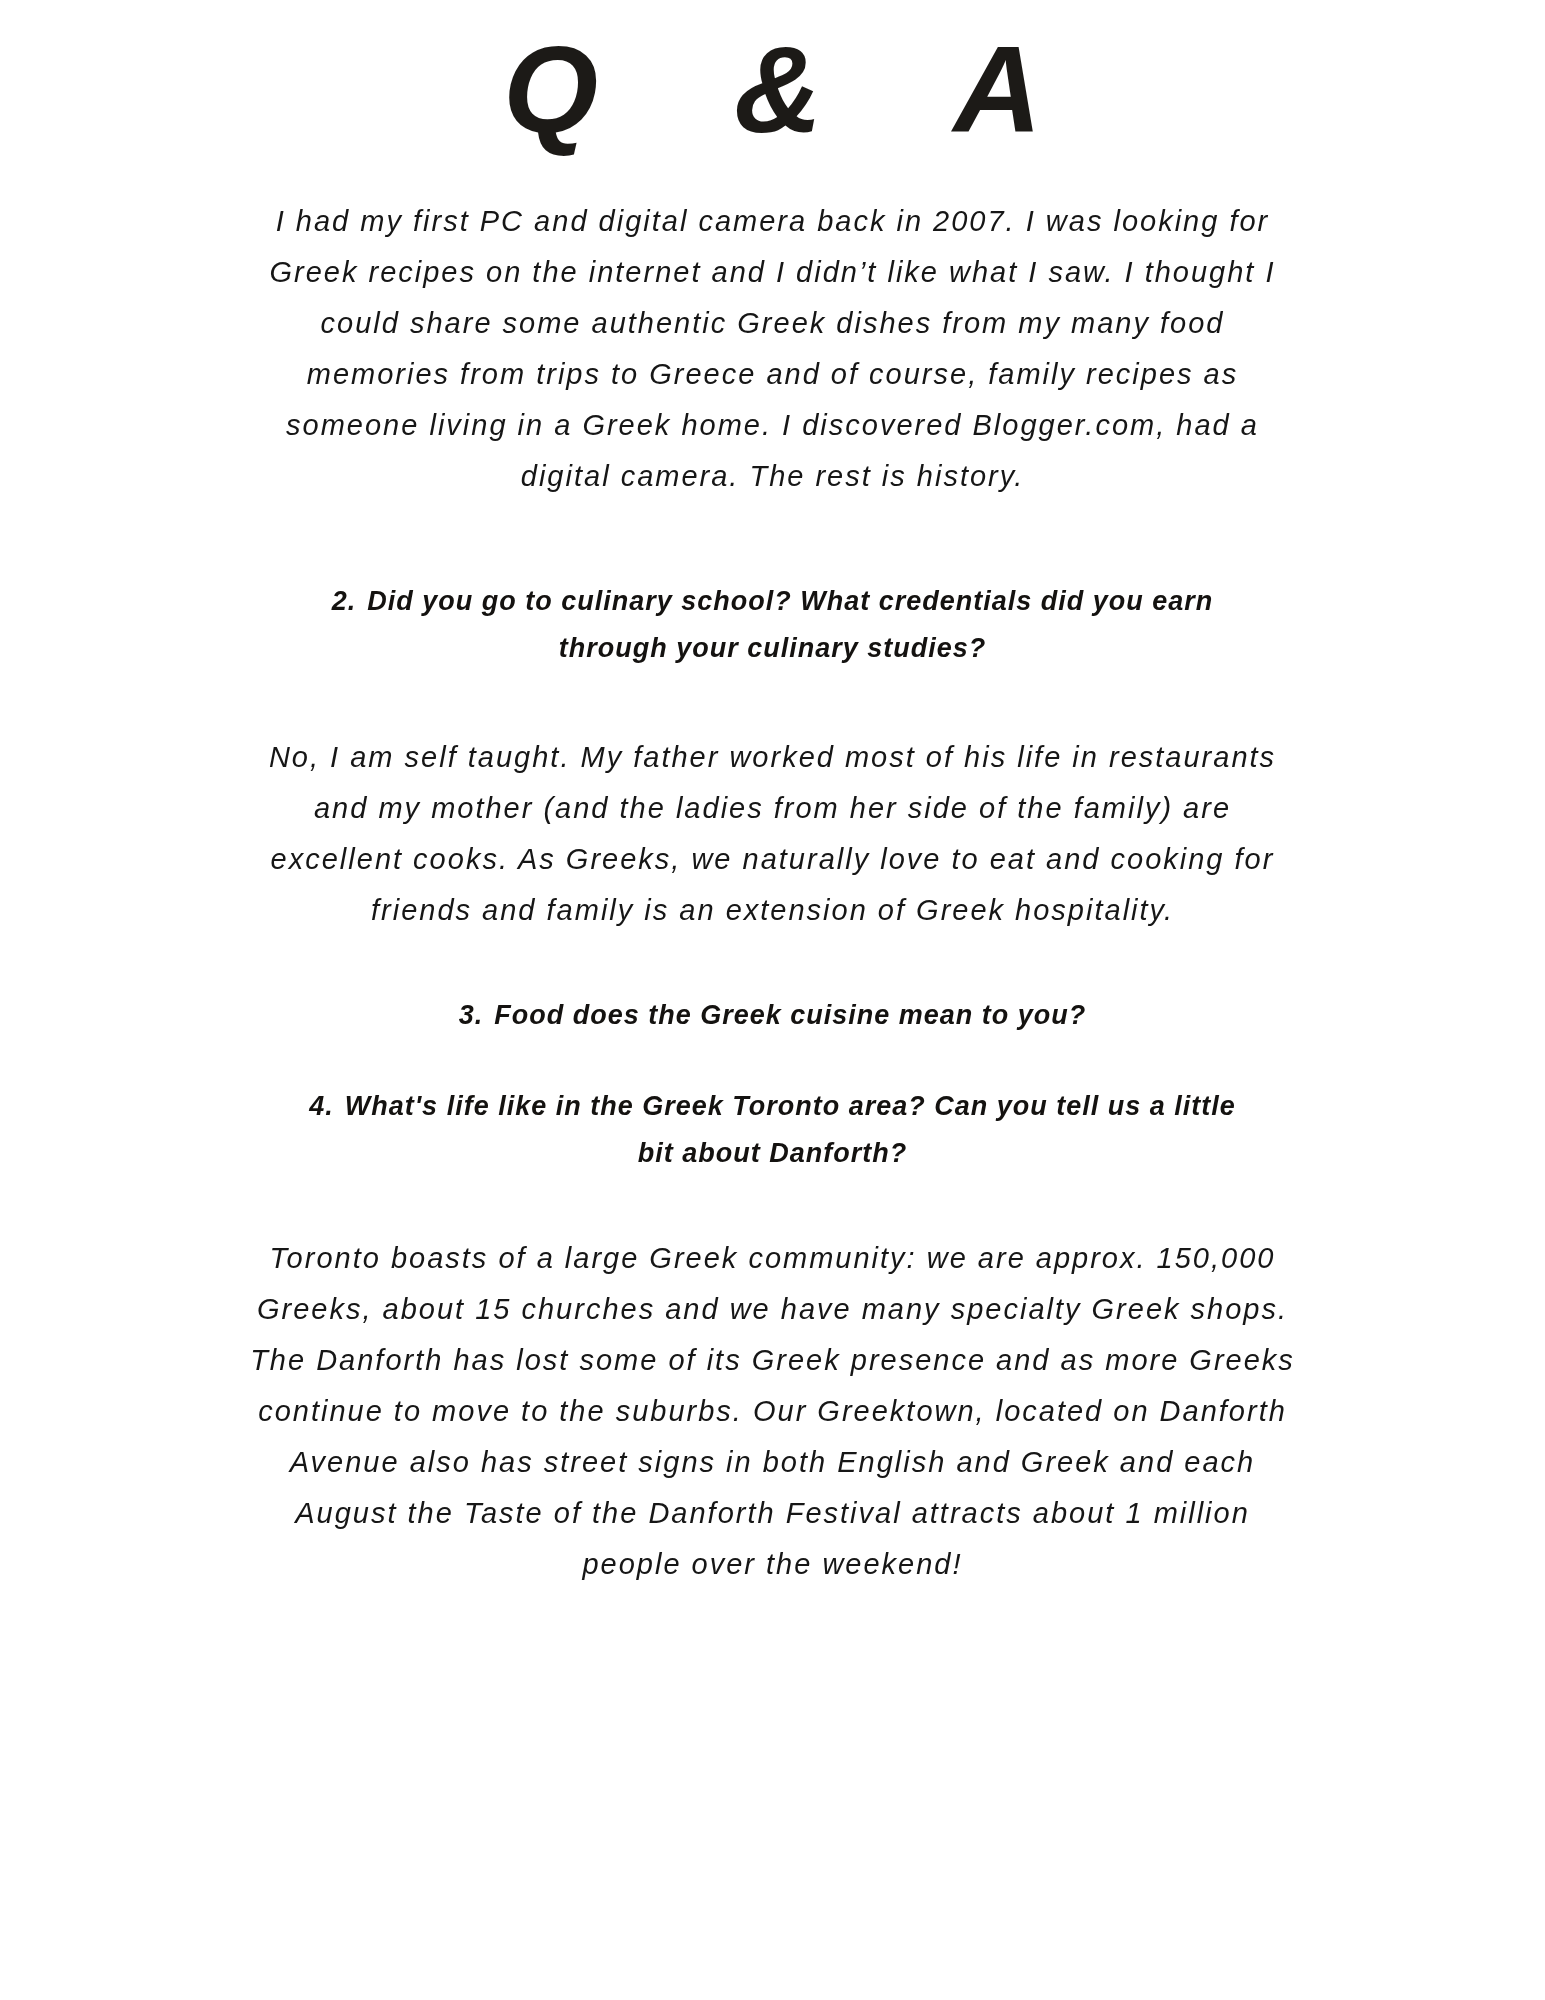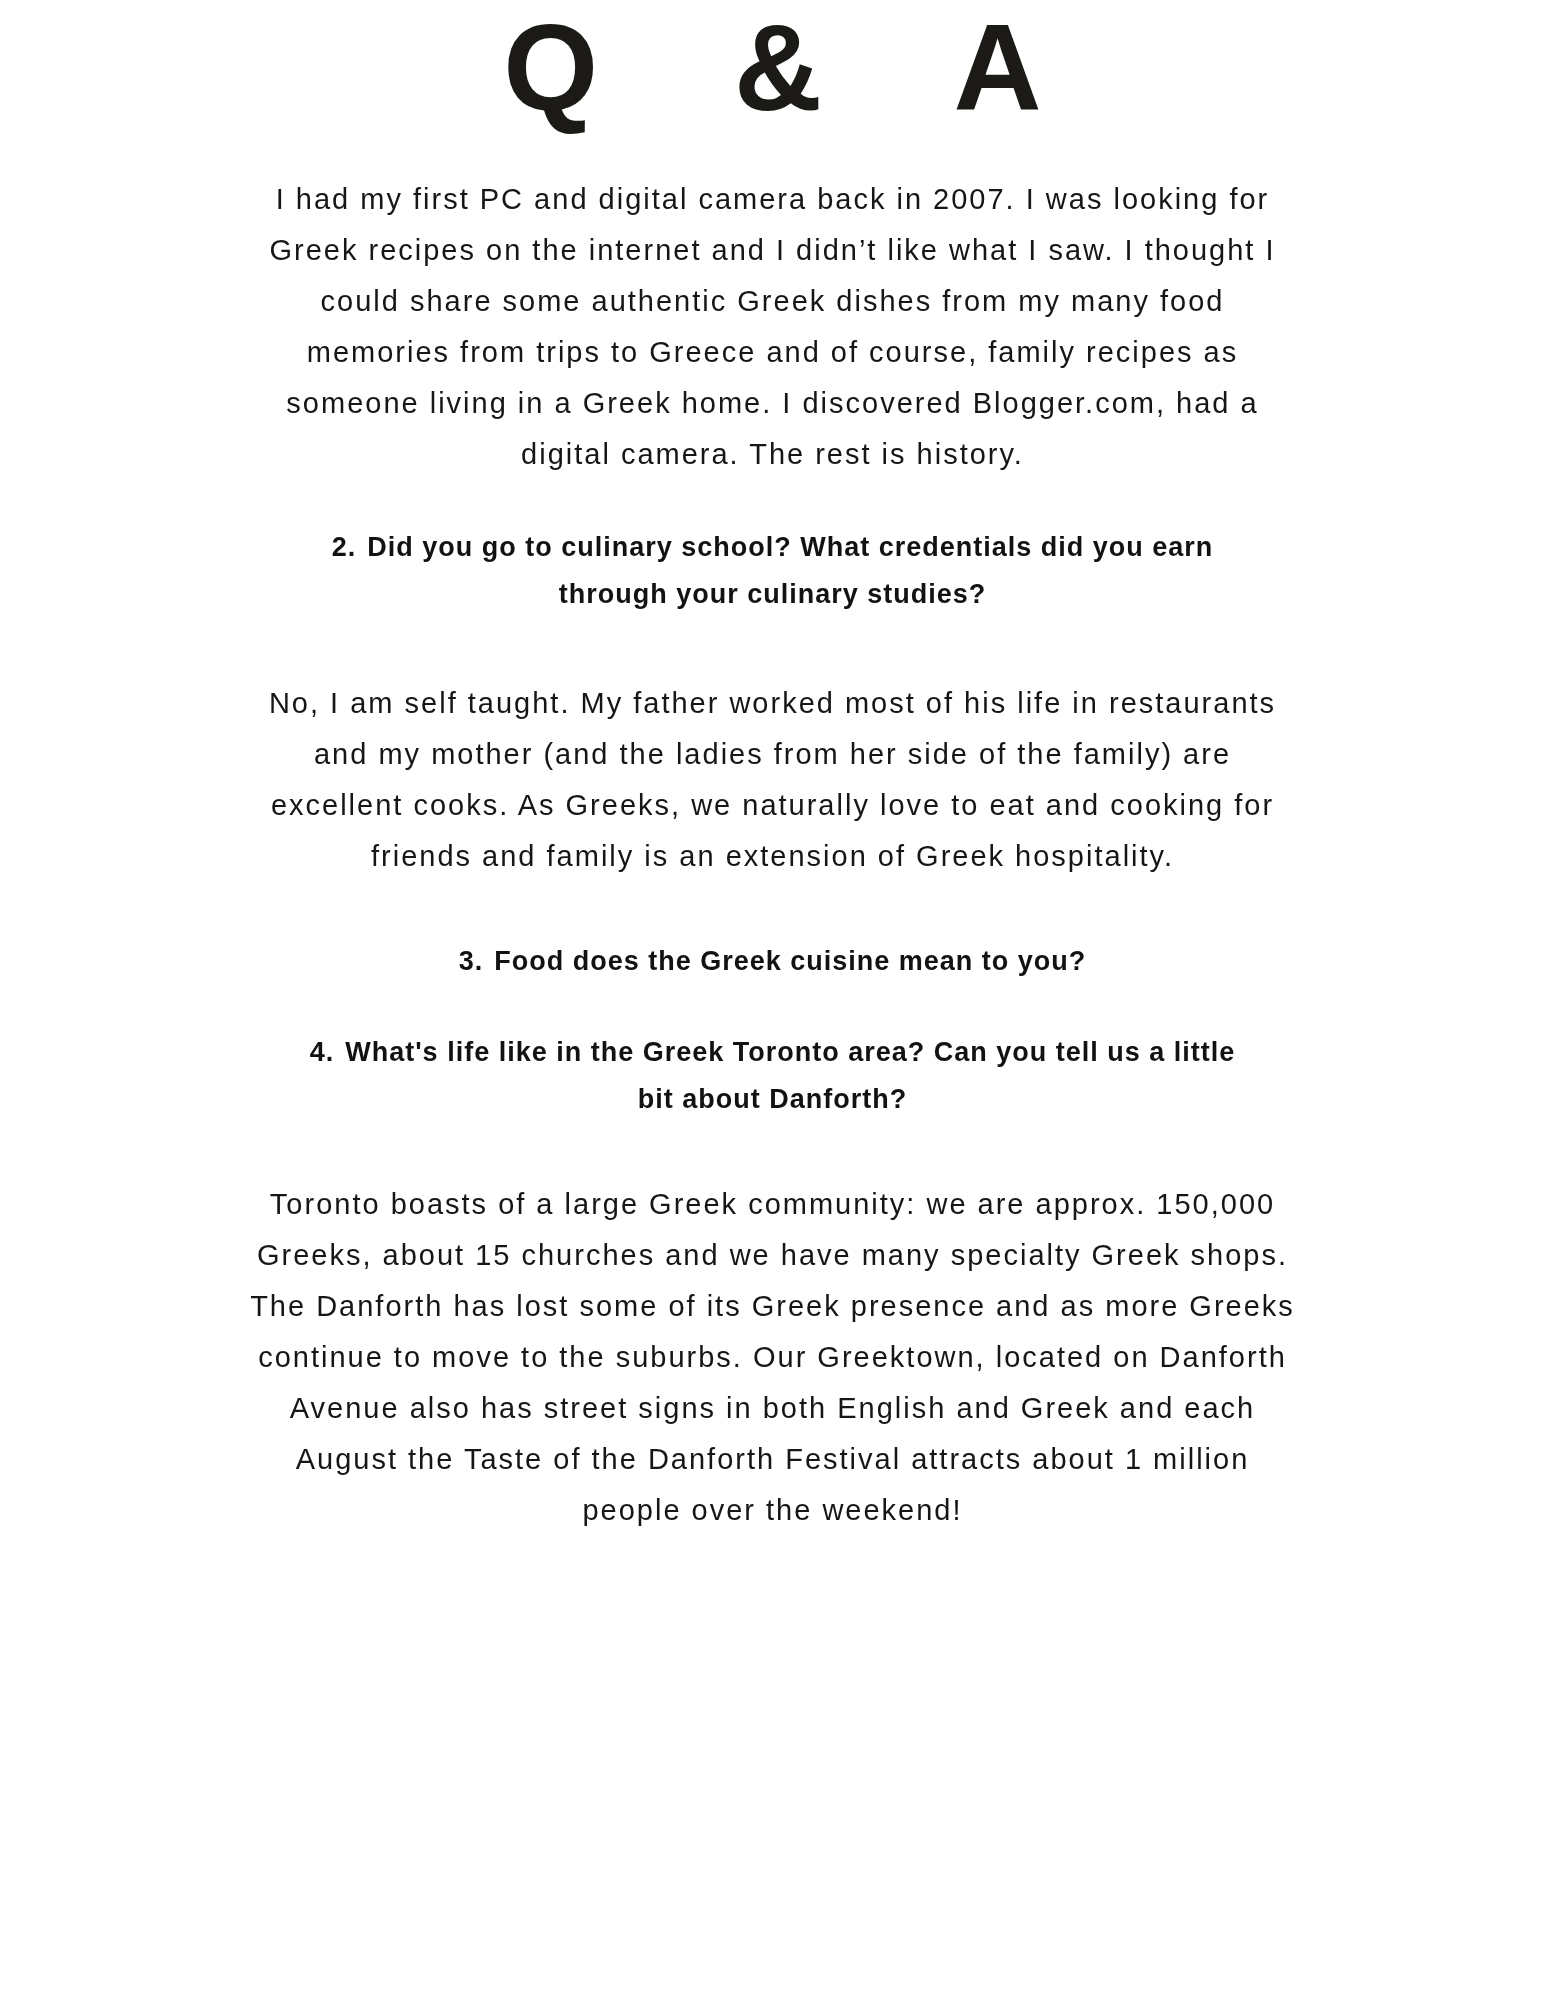--- a/index.html
+++ b/index.html
@@ -10,22 +10,23 @@
   body {
     width: 1545px;
     height: 2000px;
     font-family: "Liberation Sans", "DejaVu Sans", sans-serif;
     color: #101010;
     overflow: hidden;
   }
   .page {
     width: 1330px;
     margin: 0 auto;
-    padding-top: 4px;
+    padding-top: 26px;
     text-align: center;
+    font-style: italic;
   }
   .title {
     margin: 0;
     font-size: 122px;
     line-height: 1.05;
     font-weight: 900;
     letter-spacing: 38px;
     word-spacing: 26px;
     color: #1c1a17;
     text-indent: 38px; 
@@ -49,21 +50,21 @@
     font-size: 29px;
     line-height: 51px;
     font-weight: 400;
     color: #161616;
     white-space: pre-line;
     letter-spacing: 2px;
   }
   
   #q1 .question { margin-top: 20px; }
   #q1 .answer  { margin-top: 42px; text-align: center; }
-  #q2 .question { margin-top: 44px; }
+  #q2 .question { margin-top: 76px; }
   #q2 .answer  { margin-top: 60px; }
   #q3 .question { margin-top: 56px; }
   #q3 .answer  { margin-top: 46px; }
   #q4 .question { margin-top: 44px; }
   #q4 .answer  { margin-top: 56px; }
 </style>
 </head>
 <body>
 
 <div class="page">

